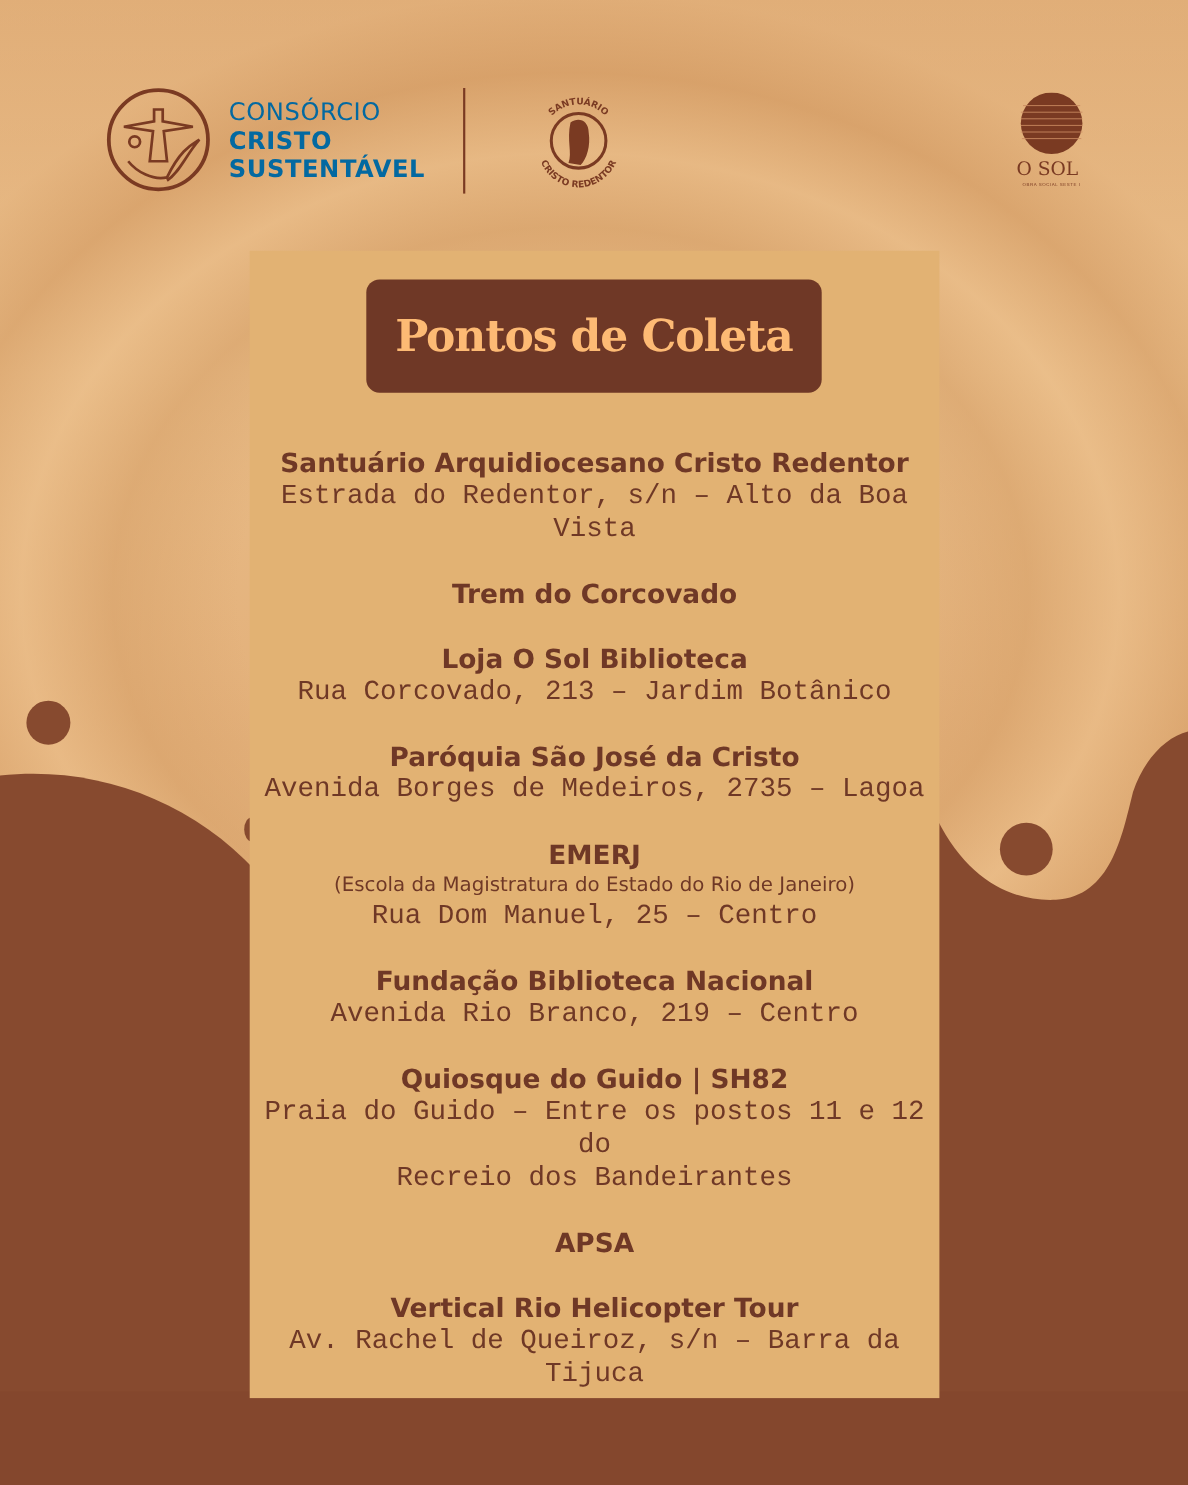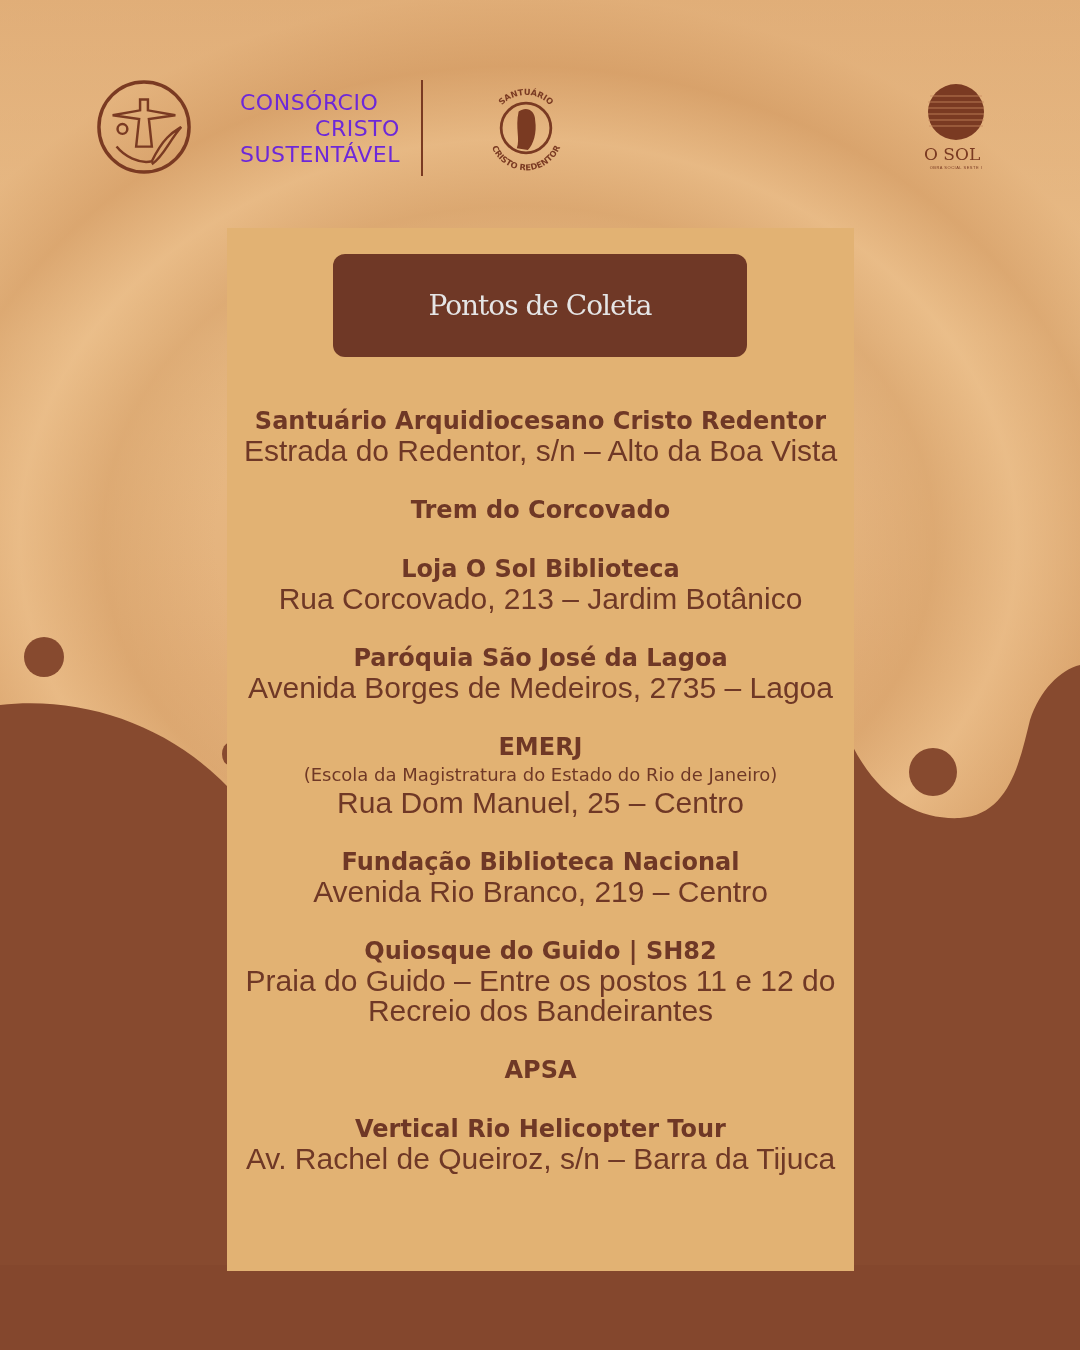--- a/index.html
+++ b/index.html
@@ -7,41 +7,41 @@
       font-family:"Liberation Sans", sans-serif; }
     .bg { position:absolute; inset:0;
       background:
         radial-gradient(ellipse 70% 45% at 48% 40%, rgba(240,200,150,0.0) 0%, rgba(240,200,150,0.0) 40%, rgba(214,160,104,0.55) 55%, rgba(236,192,140,0.6) 66%, rgba(212,156,100,0.55) 78%, rgba(236,192,140,0.4) 90%),
         linear-gradient(180deg, #d9a26b 0%, #e8bb86 25%, #e3b07a 50%, #e8bb86 100%);
     }
     .wave { position:absolute; left:0; top:0; width:1080px; height:1350px; }
     .dot { position:absolute; border-radius:50%; background:#874a2f; }
     .header { position:absolute; top:0; left:0; width:1080px; height:220px; }
     .logo-ccs { position:absolute; left:95px; top:78px; width:98px; height:98px; }
-    .ccs-text { position:absolute; left:208px; top:90px; color:#6d28d9;
-      font-family:"DejaVu Sans", sans-serif; font-size:22px; line-height:26px; letter-spacing:0.5px;margin-left:32px; }
+    .ccs-text { position:absolute; left:208px; top:90px; color:#0369a1;
+      font-family:"DejaVu Sans", sans-serif; font-size:22px; line-height:26px; letter-spacing:0.5px; }
     .ccs-text .l1 { font-weight:normal; }
-    .ccs-text .l2, .ccs-text .l3 { font-weight:normal;text-align:right; }
+    .ccs-text .l2, .ccs-text .l3 { font-weight:bold; }
     .vdiv { position:absolute; left:421px; top:80px; width:2px; height:96px; background:#7a3a22; }
     .logo-sant { position:absolute; left:480px; top:82px; width:92px; height:92px; }
     .logo-red { position:absolute; left:664px; top:100px; width:160px; height:62px; }
     .red-word { position:absolute; left:0; top:24px; font-family:"DejaVu Serif", serif; font-weight:bold; font-size:29px; color:#7a3a22; letter-spacing:-0.5px; }
     .red-inst { position:absolute; left:60px; top:18px; font-size:8px; letter-spacing:3px; color:#7a3a22; font-family:"DejaVu Sans", sans-serif; }
     .logo-sol { position:absolute; left:924px; top:84px; width:64px; height:90px; }
     .sol-name { position:absolute; left:0; top:60px; width:64px; text-align:left; font-family:"DejaVu Serif", serif; font-size:17px; color:#7a3a22; }
     .sol-sub { position:absolute; left:0; top:81px; width:64px; text-align:center; font-size:4px; color:#7a3a22; letter-spacing:0.5px; }
     .card { position:absolute; left:227px; top:228px; width:627px; height:1043px; background:#e2b273; }
     .title-box { position:absolute; left:106px; top:26px; width:414px; height:103px; background:#6f3826;
       border-radius:12px; display:flex; align-items:center; justify-content:center; }
-    .title-text { color:#e5e5e5; font-family:"DejaVu Serif", serif; font-size:28px; letter-spacing:-1px; font-weight:normal; }
+    .title-text { color:#fdba74; font-family:"DejaVu Serif", serif; font-size:40px; letter-spacing:-1px; font-weight:bold; }
     .list { position:absolute; left:0; top:178px; width:627px; text-align:center; color:#6f3826; }
     .entry { margin-bottom:29px;text-align:center; }
     .entry .name { font-family:"DejaVu Sans", sans-serif; font-weight:bold; font-size:24px; line-height:30px; }
     .entry .note { font-family:"DejaVu Sans", sans-serif; font-size:18px; line-height:26px; }
-    .entry .addr { font-family:Liberation Sans, sans-serif; font-size:30px; line-height:30px; }
+    .entry .addr { font-family:Liberation Mono, monospace; font-size:25px; line-height:30px; }
   </style>
 </head>
 <body>
 
 <div class="bg"></div>
 
 <svg class="wave" viewBox="0 0 1080 1350" preserveAspectRatio="none">
   <path d="M0 705 C 90 695, 180 730, 240 800 L 240 1350 L 0 1350 Z" fill="#874a2f"></path>
   <path d="M852 745 C 880 800, 920 820, 960 818 C 1010 815, 1020 760, 1030 720 C 1040 690, 1060 670, 1080 665 L 1080 1350 L 852 1350 Z" fill="#874a2f"></path>
   <path d="M0 1265 L 1080 1265 L 1080 1350 L 0 1350 Z" fill="#84472d"></path>
@@ -104,21 +104,21 @@
       <div class="addr">Estrada do Redentor, s/n – Alto da Boa Vista</div>
     </div>
     <div class="entry">
       <div class="name">Trem do Corcovado</div>
     </div>
     <div class="entry">
       <div class="name">Loja O Sol Biblioteca</div>
       <div class="addr">Rua Corcovado, 213 – Jardim Botânico</div>
     </div>
     <div class="entry">
-      <div class="name">Paróquia São José da Lagoa</div>
+      <div class="name">Paróquia São José da Cristo</div>
       <div class="addr">Avenida Borges de Medeiros, 2735 – Lagoa</div>
     </div>
     <div class="entry">
       <div class="name">EMERJ</div>
       <div class="note">(Escola da Magistratura do Estado do Rio de Janeiro)</div>
       <div class="addr">Rua Dom Manuel, 25 – Centro</div>
     </div>
     <div class="entry">
       <div class="name">Fundação Biblioteca Nacional</div>
       <div class="addr">Avenida Rio Branco, 219 – Centro</div>

